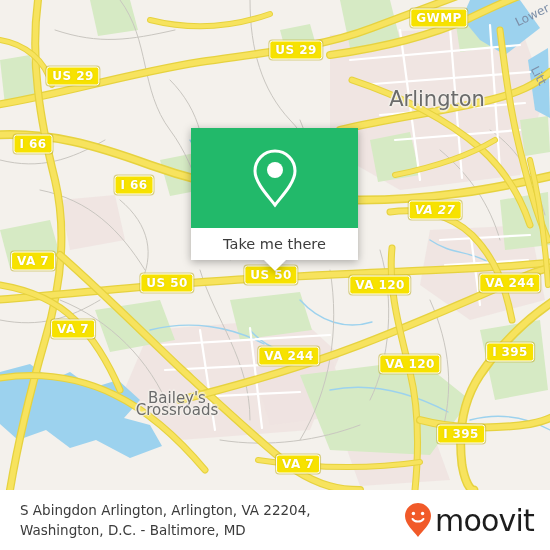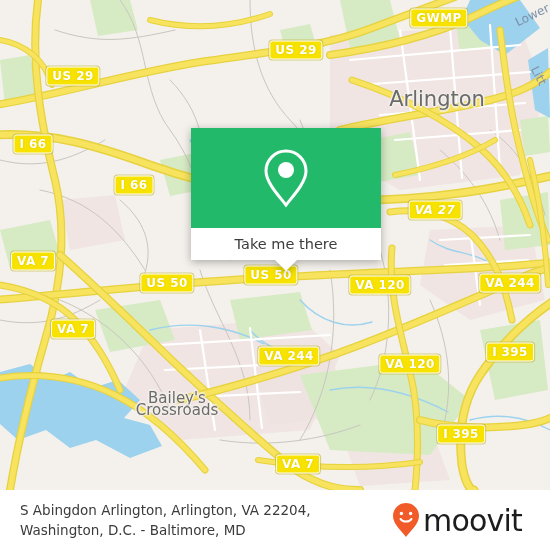--- a/index.html
+++ b/index.html
@@ -75,21 +75,21 @@
     font-size: 12px;
     white-space: nowrap;
     transform-origin: left center;
   }
 
   
   #popup {
     position: absolute;
     left: 191px;
     top: 128px;
-    width: 190px;
+    width: 167px;
     z-index: 40;
     filter: drop-shadow(0 2px 4px rgba(0,0,0,.30));
   }
   #popup-image {
     height: 100px;
     background: #22b96a;
     display: flex;
     align-items: center;
     justify-content: center;
   }
@@ -151,21 +151,21 @@
     padding-left: 20px;
     font-family: "DejaVu Sans", sans-serif;
     font-size: 13.5px;
     line-height: 20px;
     color: #3b3b3b;
     max-width: 400px;
   }
   #footer-logo {
     display: flex;
     align-items: center;
-    padding-right: 28px;
+    padding-right: 16px;
   }
   #footer-logo-mark { margin-right: 4px; display:block; }
   #footer-logo-text {
     font-family: "DejaVu Sans", sans-serif;
     font-size: 30px;
     font-weight: normal;
     color: #1d1d1d;
     letter-spacing: -0.8px;
   }
 </style>

